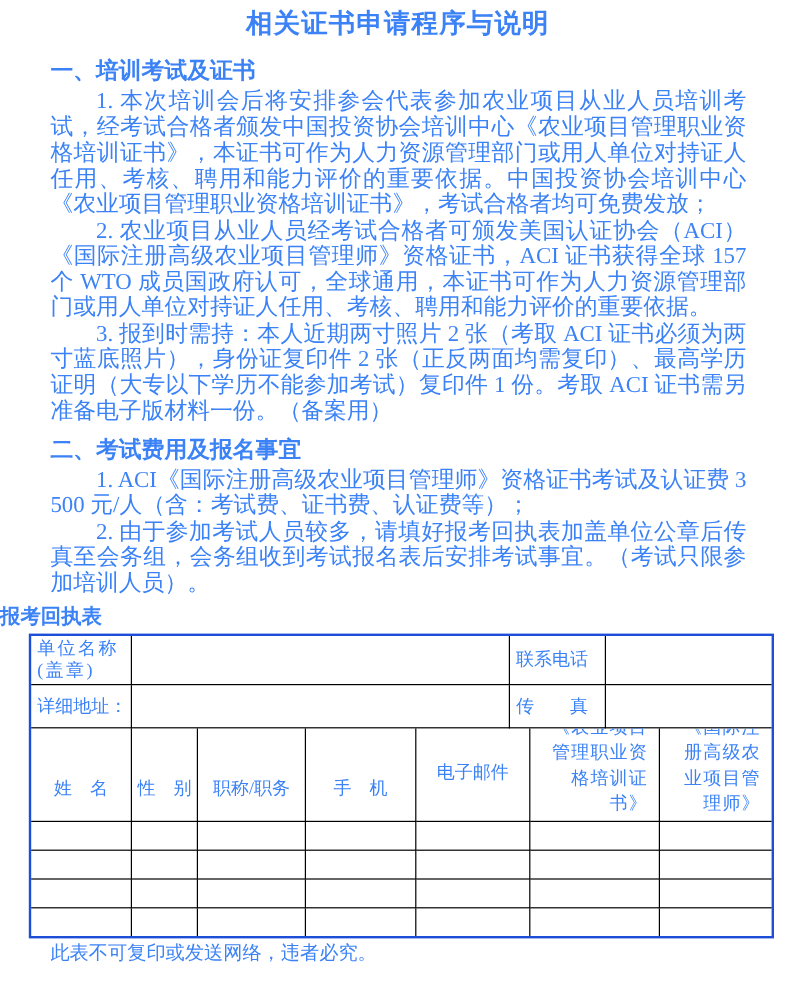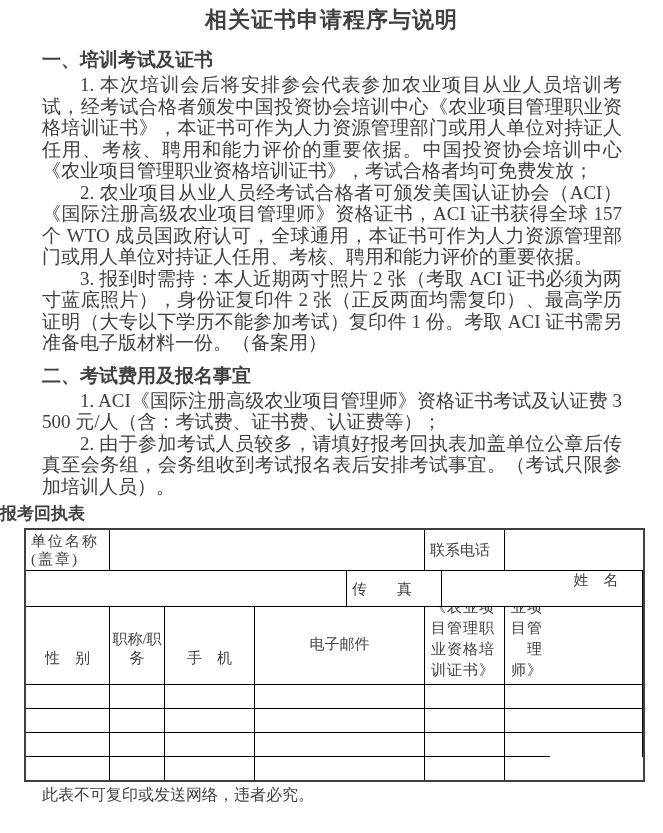--- a/index.html
+++ b/index.html
@@ -1,20 +1,20 @@
 <!DOCTYPE html>
 <html><head>
 <meta charset="utf-8">
 <style>
   html,body{margin:0;padding:0;background:#fff;}
   .page{
     position:relative;
     width:663px;height:829px;
     background:#ffffff;
-    color:#404040;
+    color:#3b82f6;
     font-family:"Liberation Serif","DejaVu Serif",serif;
     overflow:hidden;
   }
   .doc-title{
     margin:0;padding-top:6px;
     text-align:center;
     font-size:22px;line-height:28px;font-weight:bold;
     letter-spacing:1px;
   }
   .content{margin:11px 41px 0 42px;}
@@ -31,21 +31,21 @@
   }
   .form-title{
     margin:6px 0 3px 0;
     text-align:left;
     font-size:17px;line-height:22px;font-weight:bold;
   }
   .form-grid{
     box-sizing:border-box;
     margin-left:24px;
     width:621px;
-    border:2px solid #404040;
+    border:2px solid #1d4ed8;
     display:grid;
     grid-template-columns:84px 55px 90px 92px 78px 17px 63px 45px 1fr;
     grid-template-rows:41px 36px 78px 24px 24px 24px 23px;
     font-size:15px;
   }
   .gc{
     border-right:1px solid #000;
     border-bottom:1px solid #000;
     box-sizing:border-box;
     display:flex;align-items:center;
@@ -95,20 +95,21 @@
     <div class="gc lblcell">
       <span>
         <span class="lbl-stack">单位名称</span>
         <span class="lbl-stack">(盖章)</span>
       </span>
     </div>
     <div class="gc sp4"></div>
     <div class="gc sp2 lblcell">联系电话</div>
     <div class="gc sp2 lastcol"></div>
 
+    <div class="gc lblcell">详细地址：</div>
     <div class="gc sp4"></div>
     <div class="gc sp2 lblcell">传　　真</div>
     <div class="gc sp2 lastcol"></div>
 
     <div class="gc hc">姓　名</div>
     <div class="gc hc">性　别</div>
     <div class="gc hc">职称/职务</div>
     <div class="gc hc">手　机</div>
     <div class="gc hc email sp2">电子邮件</div>
     <div class="gc hc cert sp2">《农业项目管理职业资格培训证书》</div>

